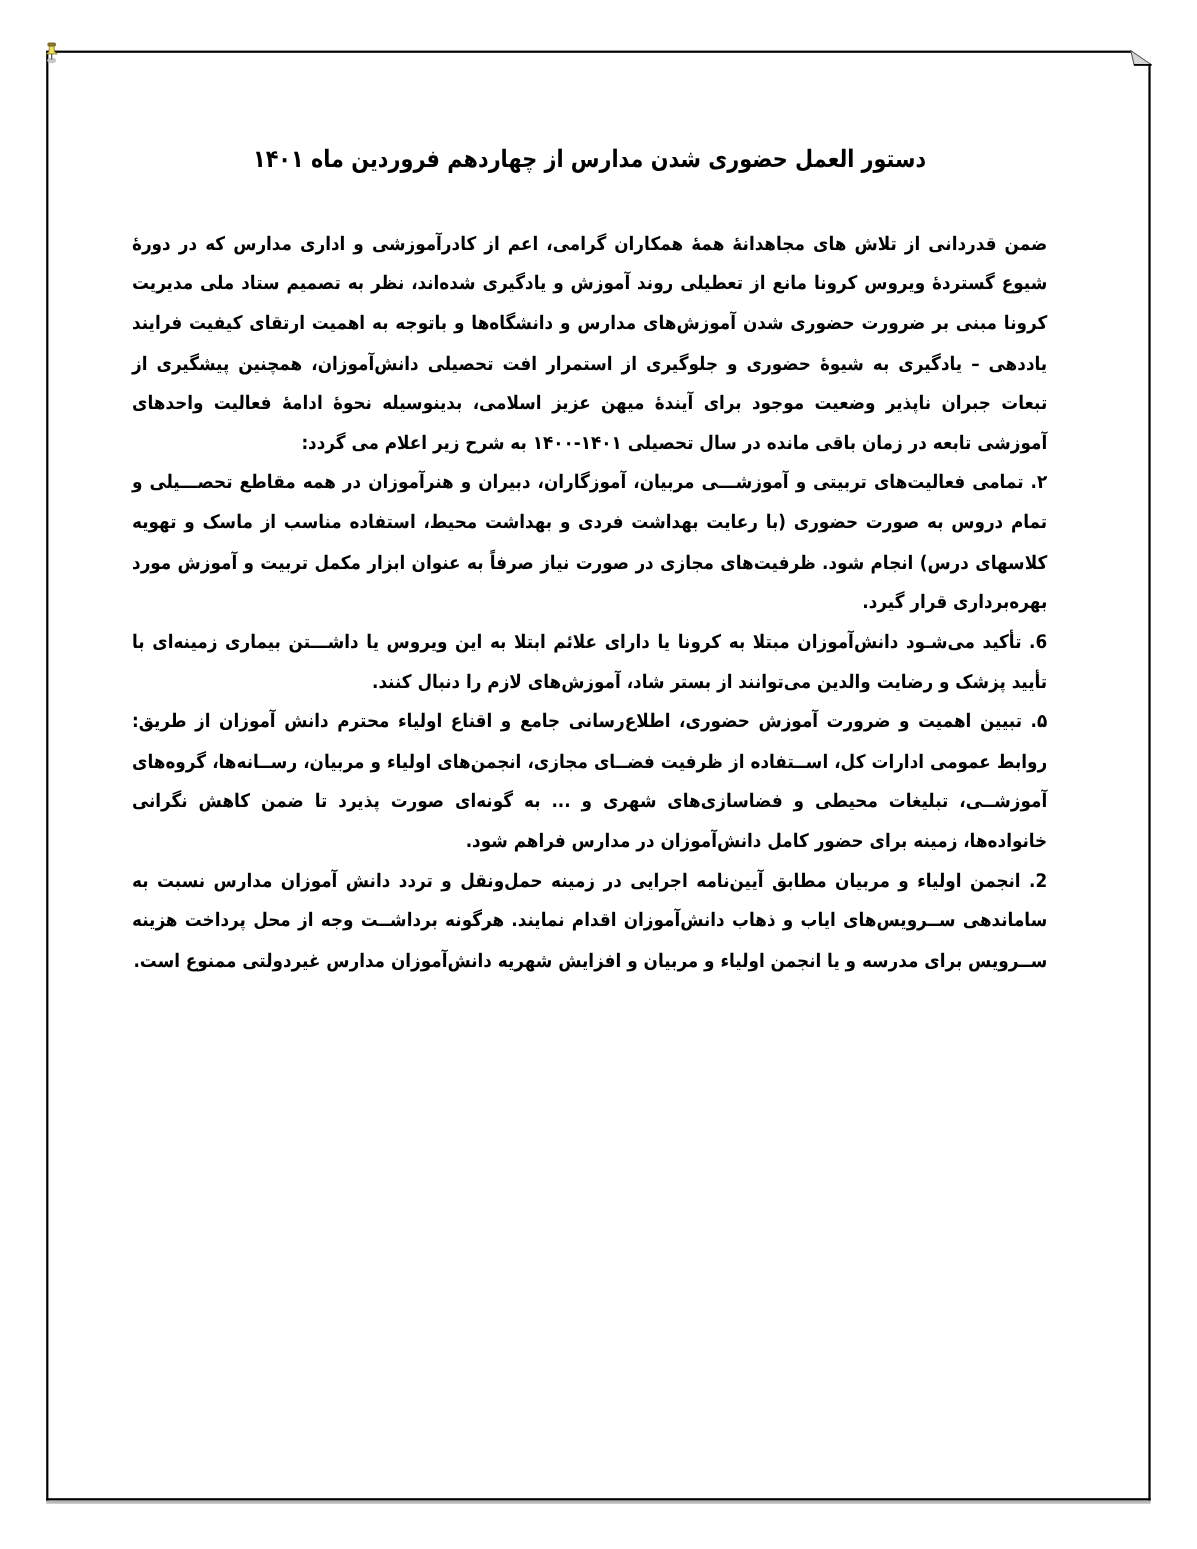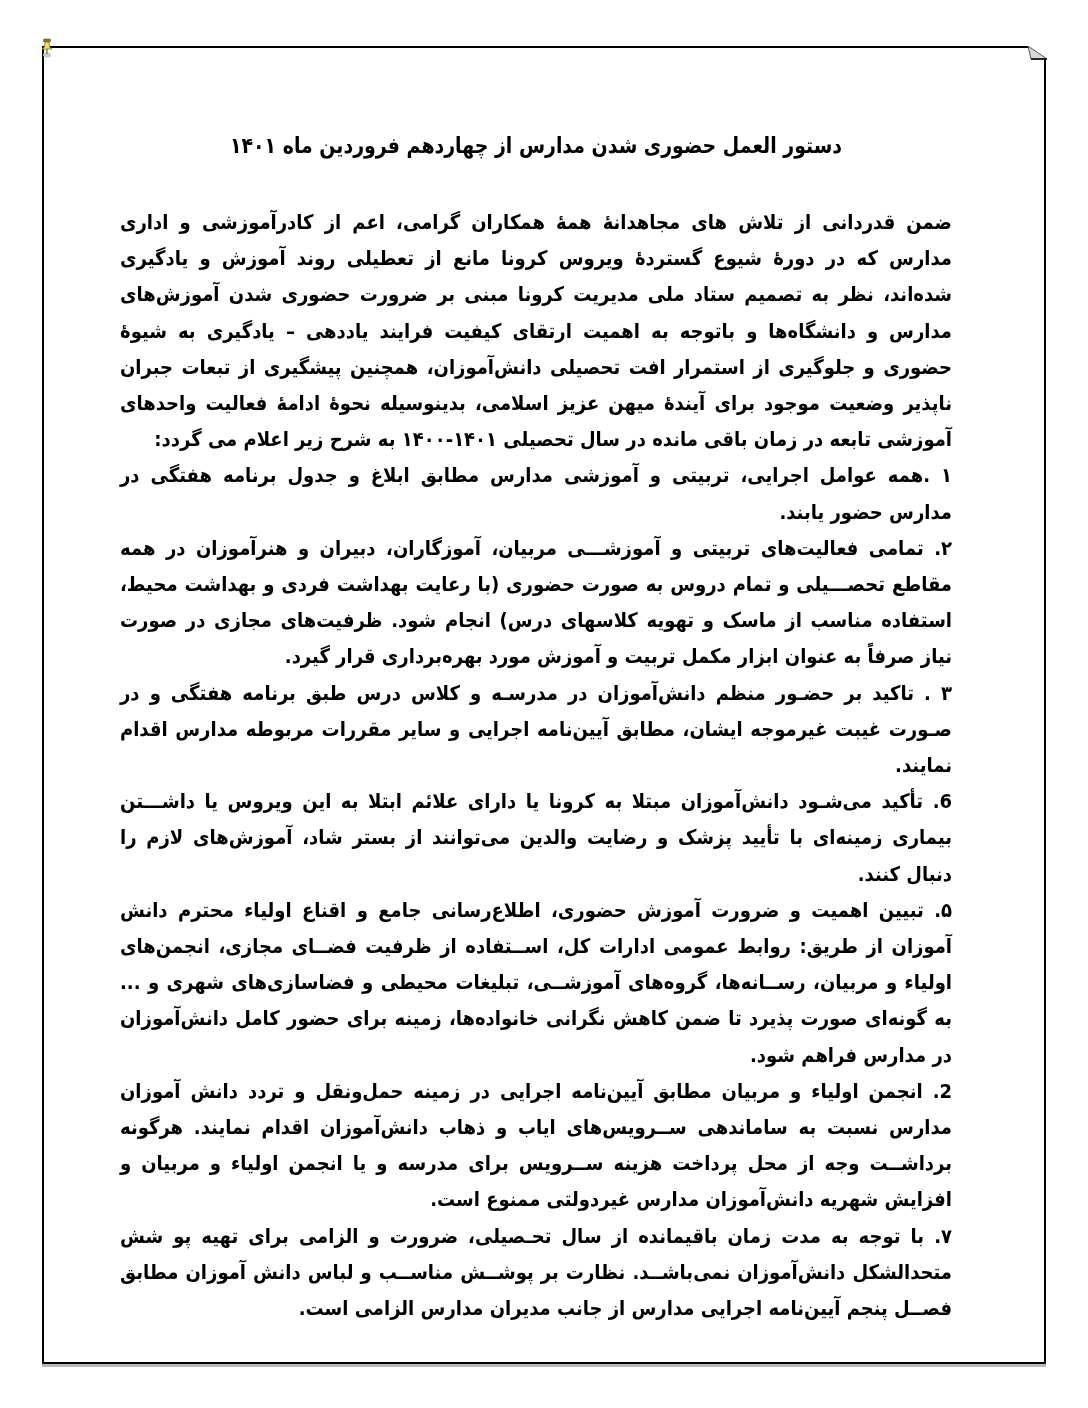--- a/index.html
+++ b/index.html
@@ -18,21 +18,21 @@
     .content {
       position: absolute; left: 120px; top: 128px; width: 832px;
       direction: rtl; text-align: justify; color: #000;
     }
     .title {
       text-align: center; font-weight: bold; font-size: 22px; line-height: 36px;
       margin: 0 0 40px 0; font-family: "DejaVu Sans", sans-serif;
       transform: scaleX(0.86); transform-origin: center;
     }
     .para {
-      font-size: 20px; line-height: 36.2px; font-weight: bold; margin: 0;
+      font-size: 17px; line-height: 36.2px; font-weight: bold; margin: 0;
       font-family: "DejaVu Sans Condensed", "DejaVu Sans", sans-serif;
       letter-spacing: -0.6px;
     }
   </style>
 </head>
 <body>
 
 <div class="page-frame"></div>
 <div class="frame-top"></div>
 <div class="frame-right"></div>
@@ -45,20 +45,17 @@
 <svg class="pin" viewBox="0 0 14 22">
   <ellipse cx="7" cy="17" rx="4" ry="2.5" fill="#c8c8c8"></ellipse>
   <rect x="3.5" y="1" width="7" height="3" rx="1" fill="#8a7a2a" stroke="#5a4d10" stroke-width="0.6"></rect>
   <path d="M5 4 L9 4 L9.5 9 L12 11 L2 11 L4.5 9 Z" fill="#f0e060" stroke="#8a7a20" stroke-width="0.8"></path>
   <line x1="7" y1="11" x2="7" y2="16" stroke="#444" stroke-width="1"></line>
 </svg>
 
 <div class="content">
   <h1 class="title">دستور العمل حضوری شدن مدارس از چهاردهم فروردین ماه ۱۴۰۱</h1>
   <p class="para">ضمن قدردانی از تلاش های مجاهدانهٔ همهٔ همکاران گرامی، اعم از کادرآموزشی و اداری مدارس که در دورهٔ شیوع گستردهٔ ویروس کرونا مانع از تعطیلی روند آموزش و یادگیری شده‌اند، نظر به تصمیم ستاد ملی مدیریت کرونا مبنی بر ضرورت حضوری شدن آموزش‌های مدارس و دانشگاه‌ها و باتوجه به اهمیت ارتقای کیفیت فرایند یاددهی – یادگیری به شیوهٔ حضوری و جلوگیری از استمرار افت تحصیلی دانش‌آموزان، همچنین پیشگیری از تبعات جبران ناپذیر وضعیت موجود برای آیندهٔ میهن  عزیز اسلامی، بدینوسیله نحوهٔ ادامهٔ فعالیت واحدهای آموزشی تابعه در زمان باقی مانده در سال تحصیلی ۱۴۰۱-۱۴۰۰ به شرح زیر اعلام می گردد:</p>
-  <p class="para">۱ .همه عوامل اجرایی، تربیتی و آموزشی مدارس مطابق ابلاغ و جدول برنامه هفتگی در مدارس حضور یابند.</p>
   <p class="para">۲.  تمامی فعالیت‌های تربیتی و آموزشـــی مربیان، آموزگاران، دبیران و هنرآموزان در همه مقاطع تحصـــیلی و تمام دروس به صورت حضوری (با رعایت بهداشت فردی و بهداشت محیط، استفاده مناسب از ماسک و تهویه کلاسهای درس) انجام شود. ظرفیت‌های مجازی در صورت نیاز صرفاً به عنوان ابزار مکمل تربیت و آموزش مورد بهره‌برداری قرار گیرد.</p>
-  <p class="para">۳ . تاکید بر حضـور منظم دانش‌آموزان در مدرسـه و کلاس درس طبق برنامه هفتگی و در صـورت غیبت غیرموجه ایشان، مطابق آیین‌نامه اجرایی و سایر مقررات مربوطه مدارس اقدام نمایند.</p>
   <p class="para">6. تأکید می‌شـود دانش‌آموزان مبتلا به کرونا یا دارای علائم ابتلا به این ویروس یا داشـــتن بیماری زمینه‌ای با تأیید پزشک و رضایت والدین می‌توانند از بستر شاد، آموزش‌های لازم را دنبال کنند.</p>
   <p class="para">۵. تبیین اهمیت و ضرورت آموزش حضوری، اطلاع‌رسانی جامع و اقناع اولیاء محترم دانش آموزان از طریق: روابط عمومی ادارات کل، اســتفاده از ظرفیت فضــای مجازی، انجمن‌های اولیاء و مربیان، رســانه‌ها، گروه‌های آموزشــی، تبلیغات محیطی و فضاسازی‌های شهری و ... به گونه‌ای صورت پذیرد تا ضمن کاهش نگرانی خانواده‌ها، زمینه برای حضور کامل دانش‌آموزان در مدارس فراهم شود.</p>
   <p class="para">2. انجمن اولیاء و مربیان مطابق آیین‌نامه اجرایی در زمینه حمل‌ونقل و تردد دانش آموزان مدارس نسبت به ساماندهی ســرویس‌های ایاب و ذهاب دانش‌آموزان اقدام نمایند. هرگونه برداشــت وجه از محل پرداخت هزینه ســرویس برای مدرسه و یا انجمن اولیاء و مربیان و افزایش شهریه دانش‌آموزان مدارس غیردولتی ممنوع است.</p>
-  <p class="para">۷. با توجه به مدت زمان باقیمانده از  سال تحـصیلی،  ضرورت و الزامی برای تهیه پو شش متحدالشکل دانش‌آموزان نمی‌باشــد. نظارت بر پوشــش مناســب و لباس دانش آموزان مطابق فصــل پنجم آیین‌نامه اجرایی مدارس از جانب مدیران مدارس الزامی است.</p>
 </div>
 
 </body></html>

